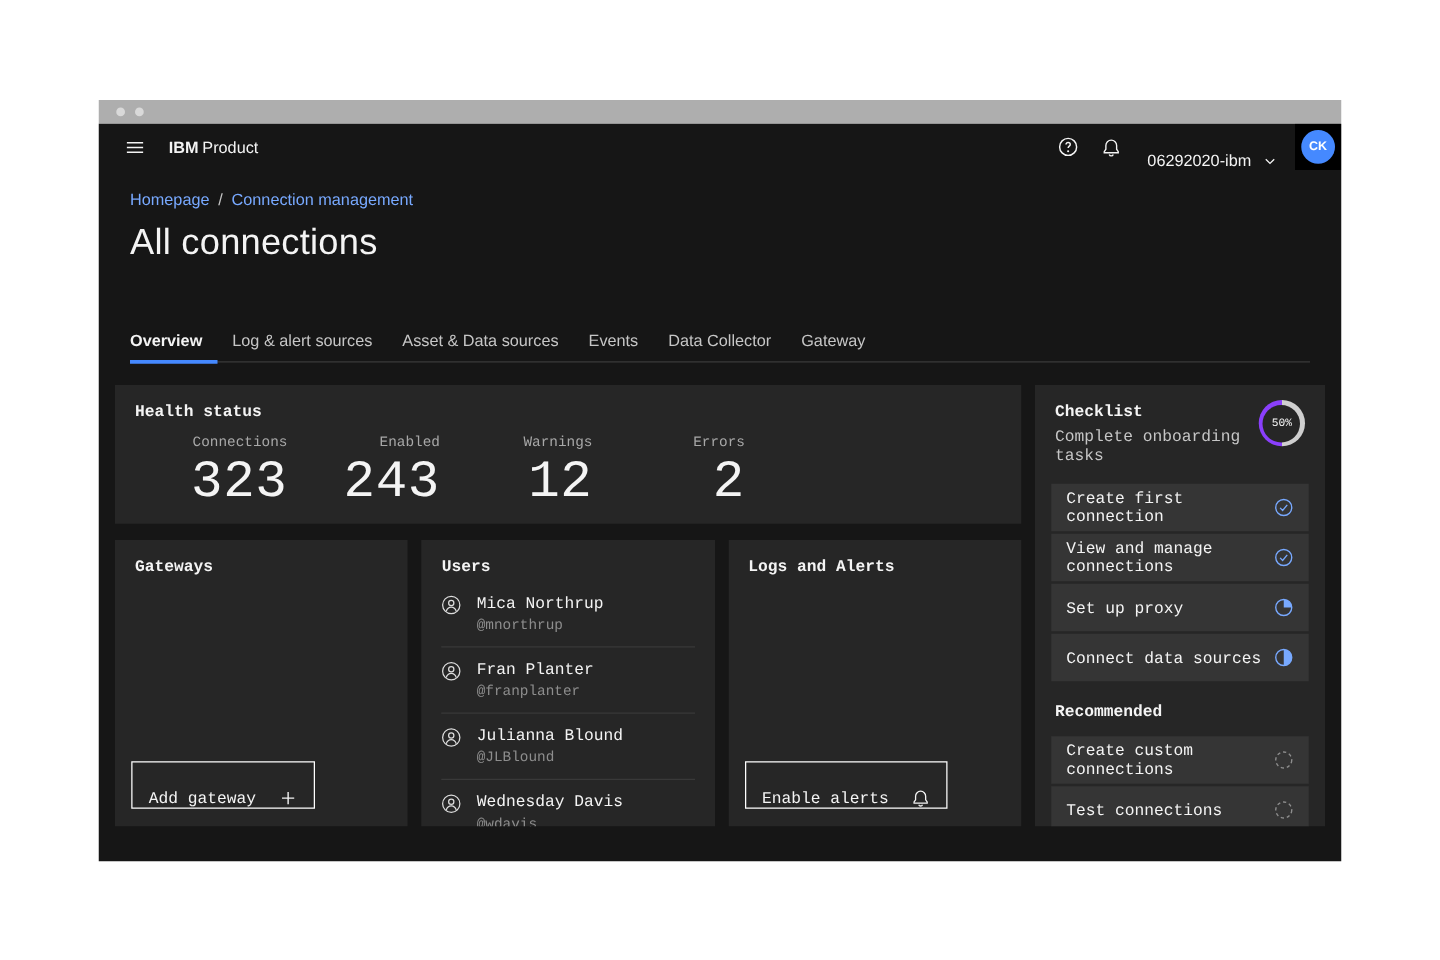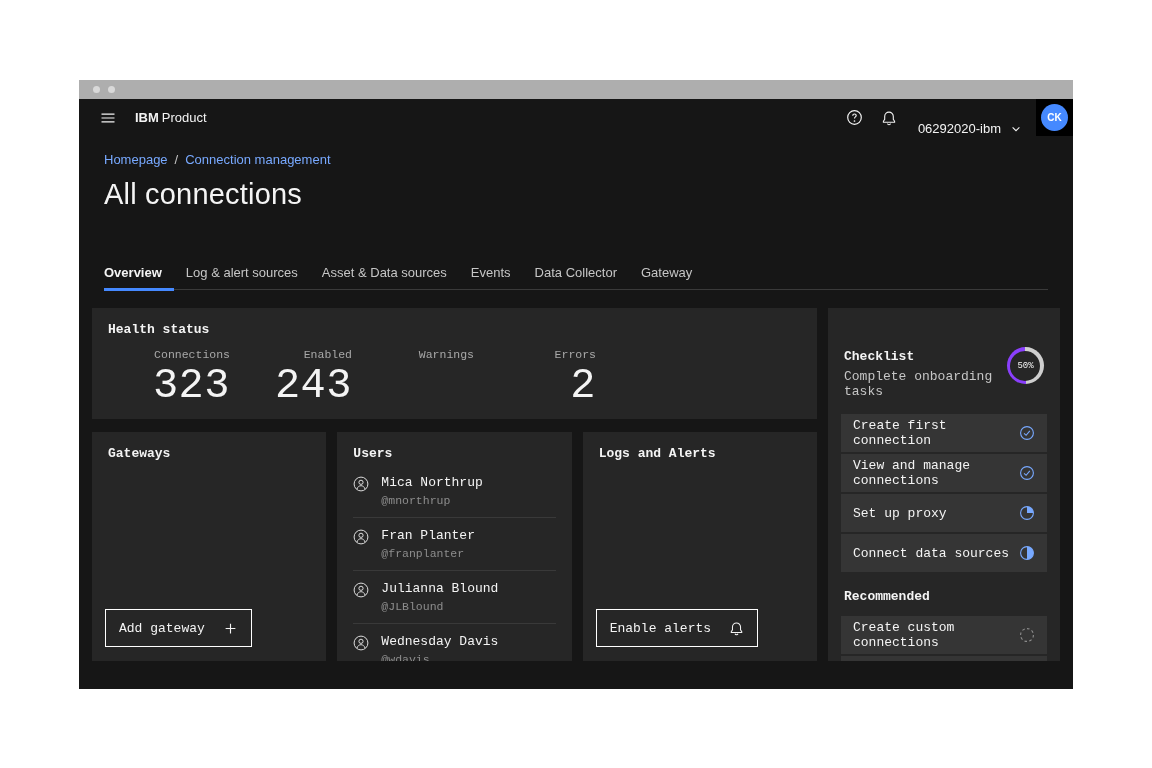--- a/index.html
+++ b/index.html
@@ -34,31 +34,31 @@
   .card { background:#262626; position:relative; overflow:hidden; }
   .card h2 { font-size:13px; font-weight:700; color:#f4f4f4; }
 
   .health { grid-column:1/4; padding:14px 16px; }
   .metrics { display:flex; margin-top:11px; }
   .metric { width:122px;text-align:right; }
   .m-label { font-size:11.5px; color:#a8a8a8; }
   .m-value { font-size:42px; font-weight:300; color:#f4f4f4; margin-top:1px; letter-spacing:.5px; }
 
   .gateways, .users, .logs { padding:14px 16px; }
-  .ghost-btn { position:absolute; left:13px; bottom:14px; height:38px; min-width:124px; background:transparent; border:1px solid #ffffff; color:#f4f4f4; font-size:13px; font-family:inherit; display:flex; align-items:center; justify-content:space-between; gap:18px; padding:0 13px; cursor:pointer; }
+  .ghost-btn { position:absolute; left:13px; bottom:14px; height:38px; min-width:124px; background:transparent; border:1px solid #ffffff; color:#f4f4f4; font-size:13px; font-family:inherit; display:flex; align-items:flex-end; justify-content:space-between; gap:18px; padding:0 13px; cursor:pointer; }
 
   .user-list { list-style:none; margin-top:4px; }
   .user-item { display:flex; gap:12px; padding:10px 0; cursor:pointer; }
   .user-item + .user-item { border-top:1px solid #393939; }
   .uicon { color:#dcdcdc; margin-top:1px; flex:none; }
   .u-name { font-size:13px; color:#f4f4f4; }
   .u-handle { font-size:11.5px; color:#8d8d8d; margin-top:4px; }
 
   .checklist { grid-column:4; grid-row:1/3; padding:14px 13px; }
-  .cl-head { display:flex; justify-content:space-between; align-items:flex-start; padding:0 3px;margin-top:27px; }
+  .cl-head { display:flex; justify-content:space-between; align-items:flex-start; padding:0 3px; }
   .cl-sub { font-size:13px; color:#c6c6c6; margin-top:5px; font-weight:400; }
   .ring { width:37px; height:37px; border-radius:50%; background:conic-gradient(from 180deg,#8a3ffc 0 50%,#cfcfcf 50% 100%); display:flex; align-items:center; justify-content:center; flex:none; margin-top:-2px; }
   .ring span { width:30px; height:30px; border-radius:50%; background:#262626; color:#f4f4f4; font-size:9px; display:flex; align-items:center; justify-content:center; }
   .cl-items { list-style:none; margin-top:15px; }
   .cl-item { height:38px; background:#353535; margin-bottom:2px; display:flex; align-items:center; justify-content:space-between; padding:0 12px; font-size:13px; color:#f4f4f4; cursor:pointer; }
   .st-icon { flex:none; }
   .ic-done { color:#78a9ff; }
   .ic-progress { color:#78a9ff; }
   .ic-todo { color:#8d8d8d; }
   .rec-label { font-size:13px; font-weight:700; color:#f4f4f4; margin:17px 3px 12px; }
@@ -132,20 +132,21 @@
             <div class="metric">
               <div class="m-label">Connections</div>
               <div class="m-value">323</div>
             </div>
             <div class="metric">
               <div class="m-label">Enabled</div>
               <div class="m-value">243</div>
             </div>
             <div class="metric">
               <div class="m-label">Warnings</div>
+              <div class="m-value">12</div>
             </div>
             <div class="metric">
               <div class="m-label">Errors</div>
               <div class="m-value">2</div>
             </div>
           </div>
         </section>
 
         <section class="card checklist">
           <div class="cl-head">

